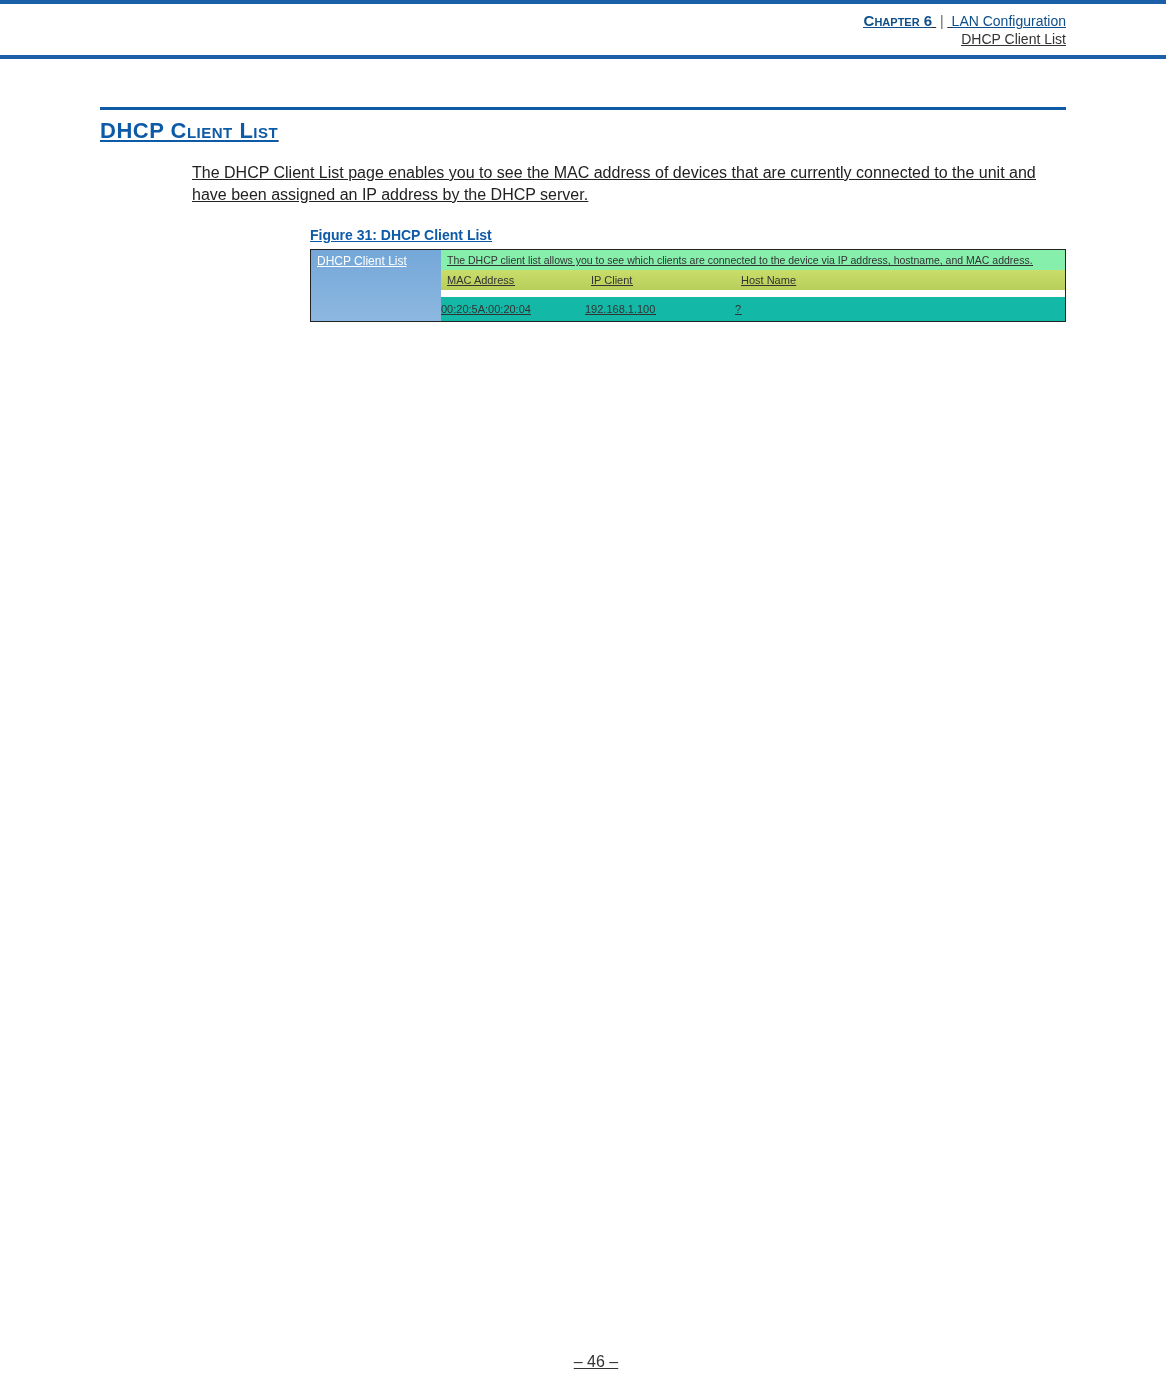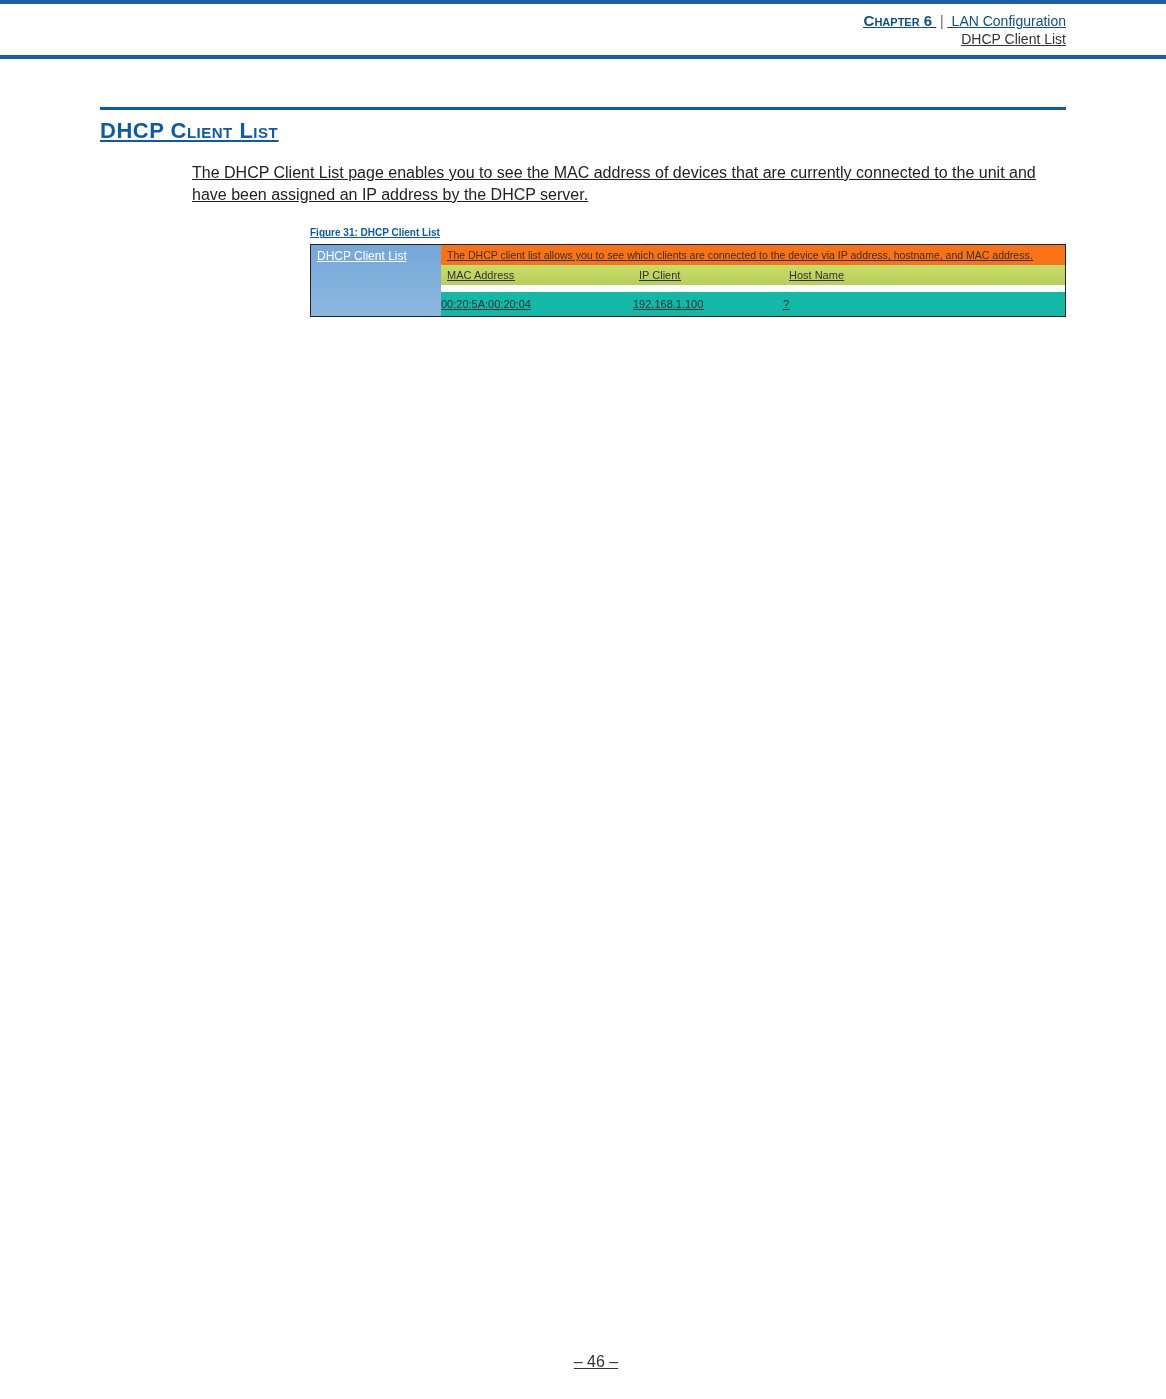--- a/index.html
+++ b/index.html
@@ -65,21 +65,21 @@
       margin-left: 92px;
       font-size: 16px;
       line-height: 1.35;
       color: #222;
       margin-bottom: 22px;
     }
     .figure-caption {
       margin-left: 210px;
       color: #0d5aa7;
       font-weight: bold;
-      font-size: 10px;
+      font-size: 14px;
       margin-bottom: 6px;
     }
     .figure-box {
       margin-left: 210px;
       width: 756px;
       border: 1px solid #222;
       display: flex;
       font-family: Arial, sans-serif;
     }
     .figure-sidebar {
@@ -90,38 +90,38 @@
       padding: 4px 6px;
     }
     .figure-main {
       flex: 1;
       background: #fdfdfd;
     }
     .figure-desc {
       font-size: 10.5px;
       color: #333;
       padding: 4px 6px;
-      background: #f97316;
+      background: #86efac;
     }
     .figure-table-head {
       display: flex;
       background: linear-gradient(to bottom, #c9dd6a, #b8ce5a);
       font-size: 11px;
       color: #333;
       padding: 4px 6px;
     }
     .figure-table-row {
       display: flex;
       font-size: 11px;
       color: #333;
       padding: 6px 0;
       background: #14b8a6;
       margin-top: 7px;
     }
-    .col-mac { width: 192px; }
+    .col-mac { width: 144px; }
     .col-ip { width: 150px; }
     .col-host { flex: 1; }
     .page-footer {
       position: absolute;
       bottom: 28px;
       left: 13px;
       width: 100%;
       text-align: center;
       font-size: 16px;
       color: #333;

